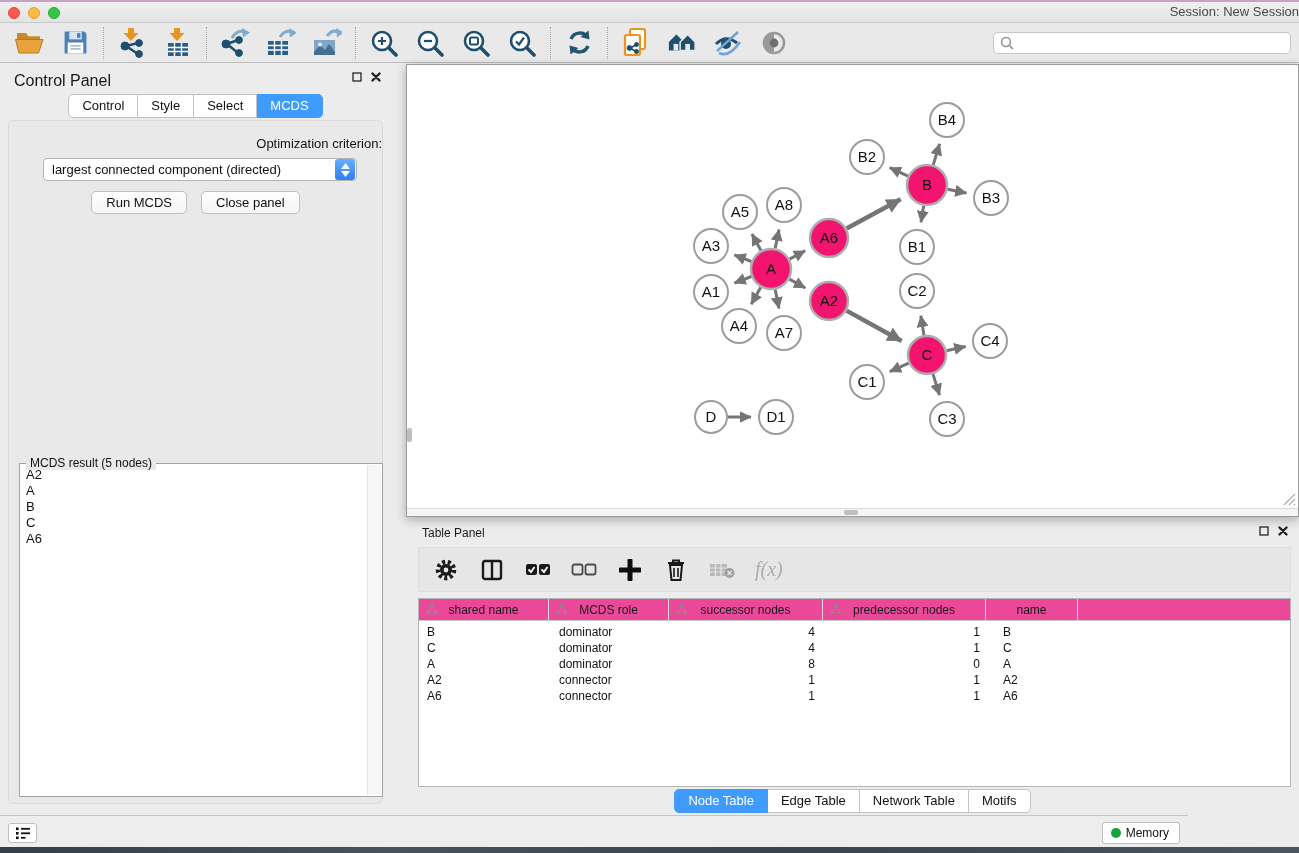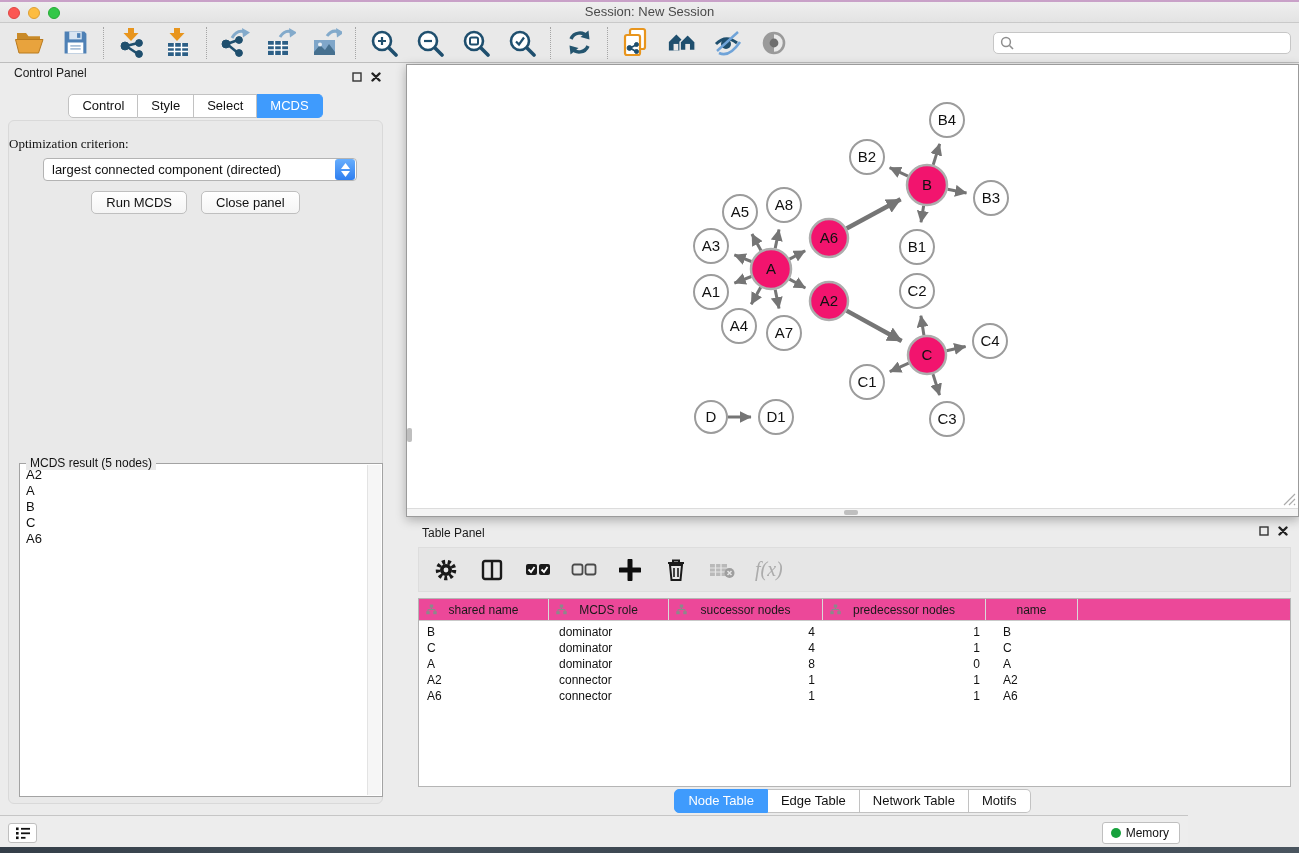--- a/index.html
+++ b/index.html
@@ -9,43 +9,43 @@
   .abs { position:absolute; }
 
   
   .top-strip { left:0; top:0; width:1299px; height:2px; background:#C9A1C8; }
   .titlebar { left:0; top:2px; width:1299px; height:21px; background:linear-gradient(#EFEFEF,#E3E3E3); border-bottom:1px solid #C9C9C9; }
   .lights { left:8px; top:5px; display:flex; gap:8px; }
   .light { width:12px; height:12px; border-radius:50%; }
   .light.red { background:#FC5753; border:1px solid #DF4744; }
   .light.yellow { background:#FDBC40; border:1px solid #DE9F34; }
   .light.green { background:#33C748; border:1px solid #27AA35; }
-  .title-text { width:100%; text-align:center; font-size:13px; color:#4A4A4A; line-height:20px; }
+  .title-text { width:100%; text-align:right; font-size:13px; color:#4A4A4A; line-height:20px; }
 
   
   .toolbar { left:0; top:23px; width:1299px; height:40px; background:#E9E9E9; border-bottom:1px solid #BDBDBD; display:flex; align-items:center; padding:0 8px 0 12px; }
   .tb-group { display:flex; align-items:center; gap:16px; padding:0 13px; }
   .tb-group:first-child { padding-left:2px; }
   .tb-sep { width:0; height:32px; border-left:1px dotted #A5A5A5; }
   .tb-btn { width:30px; height:30px; display:flex; align-items:center; justify-content:center; }
   .search-box { margin-left:auto; width:298px; height:22px; background:#fff; border:1px solid #C6C6C6; border-radius:5px; display:flex; align-items:center; padding:0 6px; gap:4px; }
   .search-box input { border:none; outline:none; flex:1; font-size:12px; font-family:"Liberation Sans",sans-serif; background:transparent; }
 
   
   .control-panel { left:0; top:63px; width:391px; height:750px; }
-  .cp-title { left:14px; top:3px; font-size:12px; color:#1A1A1A; }
+  .cp-title { left:14px; top:9px; font-size:16px; color:#1A1A1A; }
   .panel-btns { display:flex; gap:9px; align-items:center; }
   .cp-panel-btns { right:10px; top:9px; }
   .cp-tabs { left:0; top:31px; width:391px; display:flex; justify-content:center; }
   .seg-tab { background:#fff; border:1px solid #C2C2C2; border-left:none; padding:3px 13px 4px; font-size:13px; color:#111; line-height:15px; }
   .seg-tab:first-child { border-left:1px solid #C2C2C2; border-radius:5px 0 0 5px; }
   .seg-tab:last-child { border-radius:0 5px 5px 0; }
   .seg-tab.active { background:#3F9BFD; border-color:#3F9BFD; color:#fff; }
   .cp-body { left:8px; top:57px; width:375px; height:684px; background:#E9E9E9; border:1px solid #D9D9D9; border-radius:6px; }
-  .opt-label { left:0; top:15px; width:100%; text-align:left; font-size:13px; color:#111;font-family:Liberation Serif, serif; }
+  .opt-label { left:0; top:15px; width:100%; text-align:right; font-size:13px; color:#111; }
   .dropdown { left:34px; top:37px; width:314px; height:23px; background:#fff; border:1px solid #B3B3B3; border-radius:4px; display:flex; align-items:center; }
   .dropdown .dd-text { flex:1; font-size:13px; color:#111; padding-left:8px; white-space:nowrap; overflow:hidden; }
   .dd-stepper { width:20px; height:21px; border-radius:3px; background:linear-gradient(#67AEFD,#2E7EF0); margin-right:1px; display:flex; flex-direction:column; align-items:center; justify-content:center; gap:2px; }
   .dd-stepper svg { display:block; }
   .cp-buttons { left:0; top:70px; width:100%; display:flex; justify-content:center; gap:14px; }
   .push-btn { background:linear-gradient(#FFFFFF,#F4F4F4); border:1px solid #BFBFBF; border-radius:5px; font-size:13px; color:#111; padding:3px 14px 4px; height:23px; }
   .group-box { left:10px; top:342px; width:364px; height:334px; border:1px solid #A3A3A3; background:#fff; }
   .group-label { left:6px; top:-8px; background:#E9E9E9; padding:0 4px; font-size:12px; color:#111; position:absolute; }
   .result-list { position:absolute; left:1px; top:3px; right:15px; bottom:1px; overflow:hidden; }
   .result-item { font-size:13px; color:#111; line-height:16px; padding-left:5px; }

